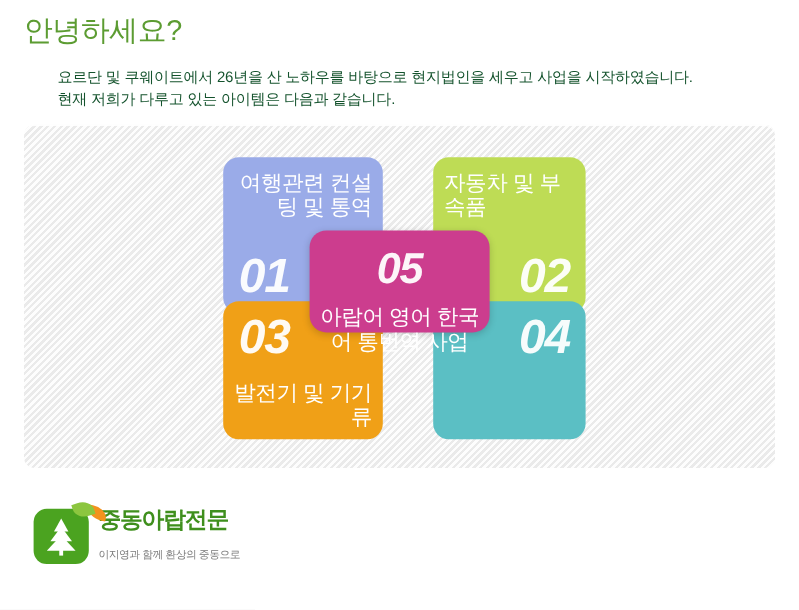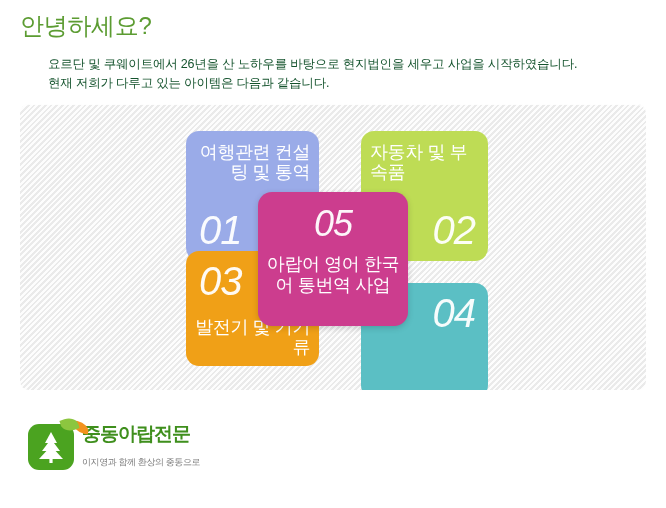--- a/index.html
+++ b/index.html
@@ -63,21 +63,21 @@
   .box {
     position: absolute;
     border-radius: 13px;
     box-sizing: border-box;
     color: #ffffff;
   }
   .box .num {
     position: absolute;
     font-size: 40px;
     font-style: italic;
-    font-weight: 400;
+    font-weight: 700;
     color: rgba(255,255,255,0.95);
     line-height: 1;
     letter-spacing: -1px;
   }
   .box .cap {
     position: absolute;
     font-size: 18px;
     color: #ffffff;
     line-height: 20px;
     letter-spacing: -0.4px;
@@ -135,21 +135,21 @@
     z-index: 2;
   }
   #box04 .num { right: 13px; top: 10px; }
   #box04 .cap { left: 9px; right: 9px; bottom: 9px; text-align: left; }
 
   
   #box05 {
     left: 238px;
     top: 88px;
     width: 150px;
-    height: 134px;
+    height: 85px;
     background: #cc3d8e;
     z-index: 5;
     border-radius: 14px;
     box-shadow: 0 2px 6px rgba(0,0,0,0.17);
     text-align: center;
   }
   #box05 .num {
     left: 0; right: 0; top: 14px;
     text-align: center;
     font-size: 36px;
@@ -265,21 +265,21 @@
   <div class="box" id="box02" style="background: rgb(190, 220, 85);">
     <div class="cap">자동차 및 부속품</div>
     <div class="num">02</div>
   </div>
 
   <div class="box" id="box03" style="background: rgb(240, 160, 23);">
     <div class="num">03</div>
     <div class="cap">발전기 및 기기류</div>
   </div>
 
-  <div class="box" id="box04" style="background: rgb(91, 191, 196); margin-top: 32px;">
+  <div class="box" id="box04" style="background: rgb(91, 191, 196);">
     <div class="num">04</div>
   </div>
 
   <div class="box" id="box05" style="background: rgb(204, 61, 142);">
     <div class="num">05</div>
     <div class="cap">아랍어 영어 한국어 통번역 사업</div>
   </div>
 
 </div>
 

